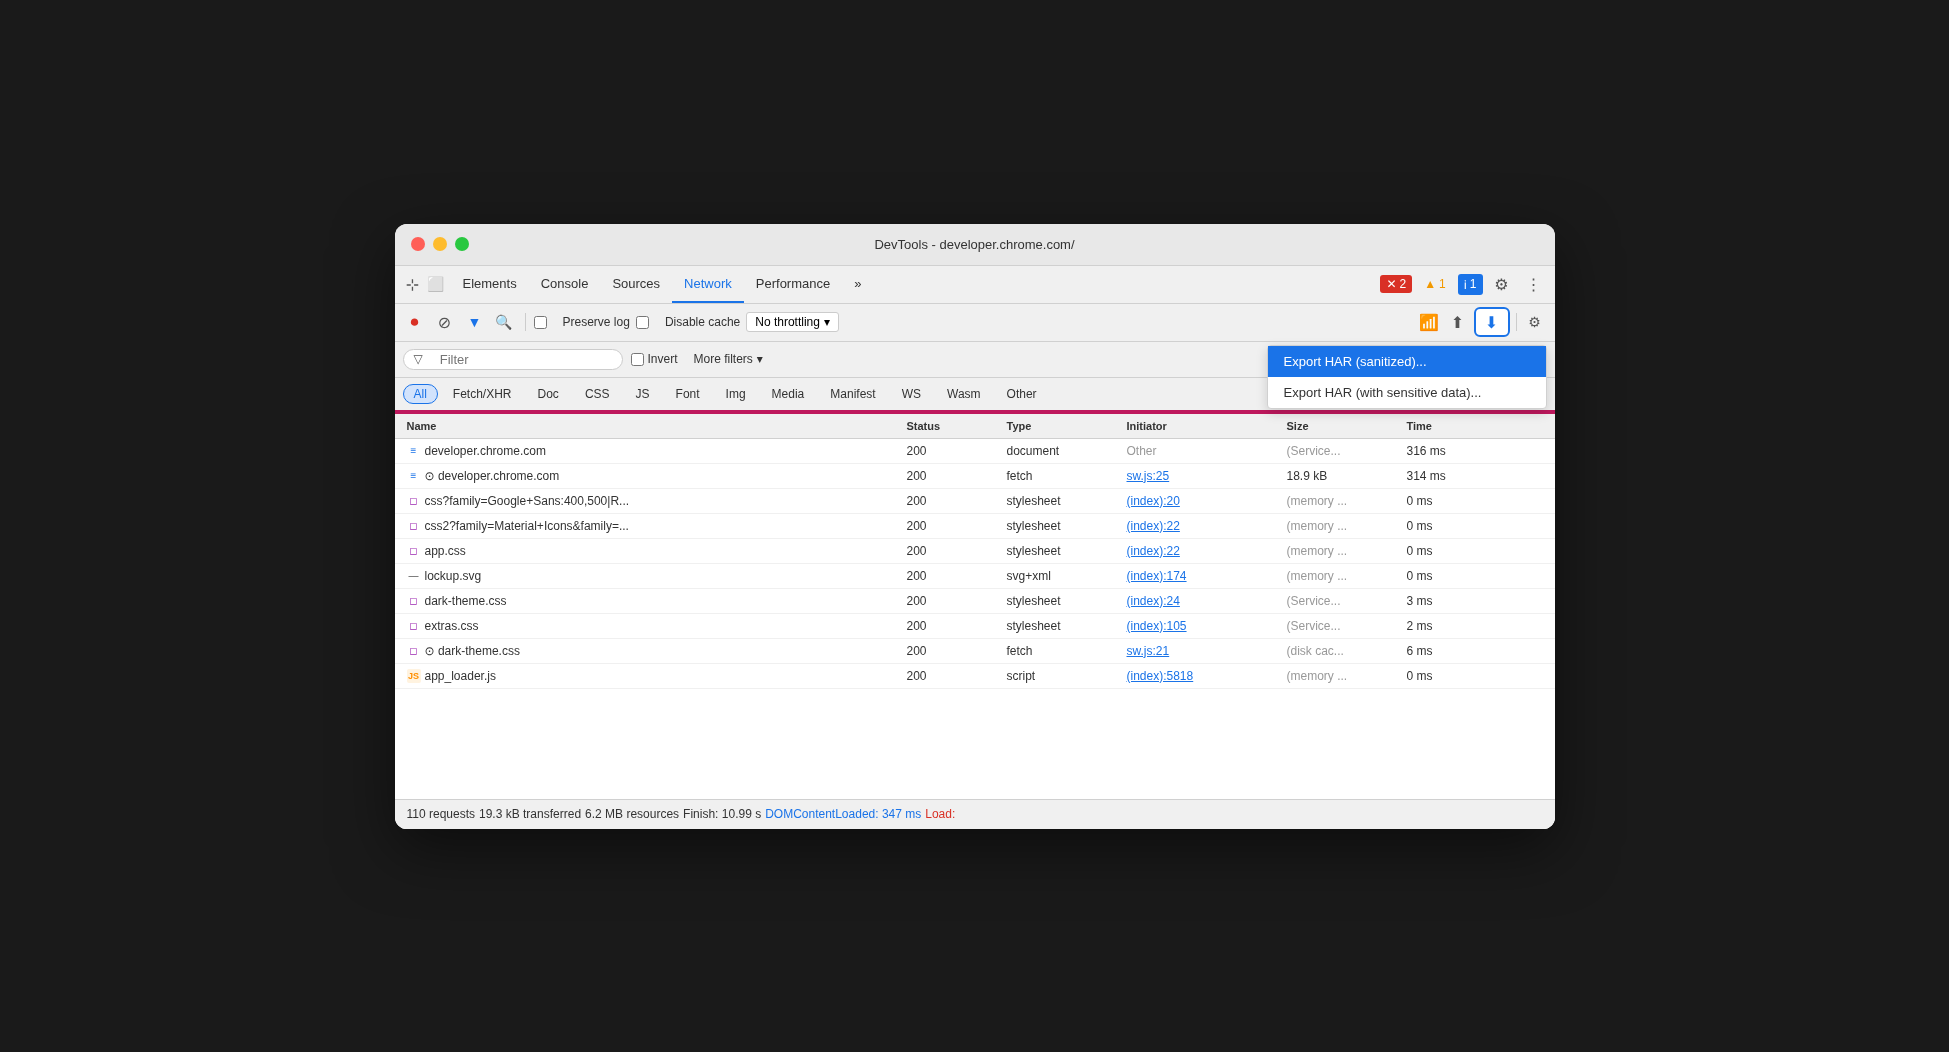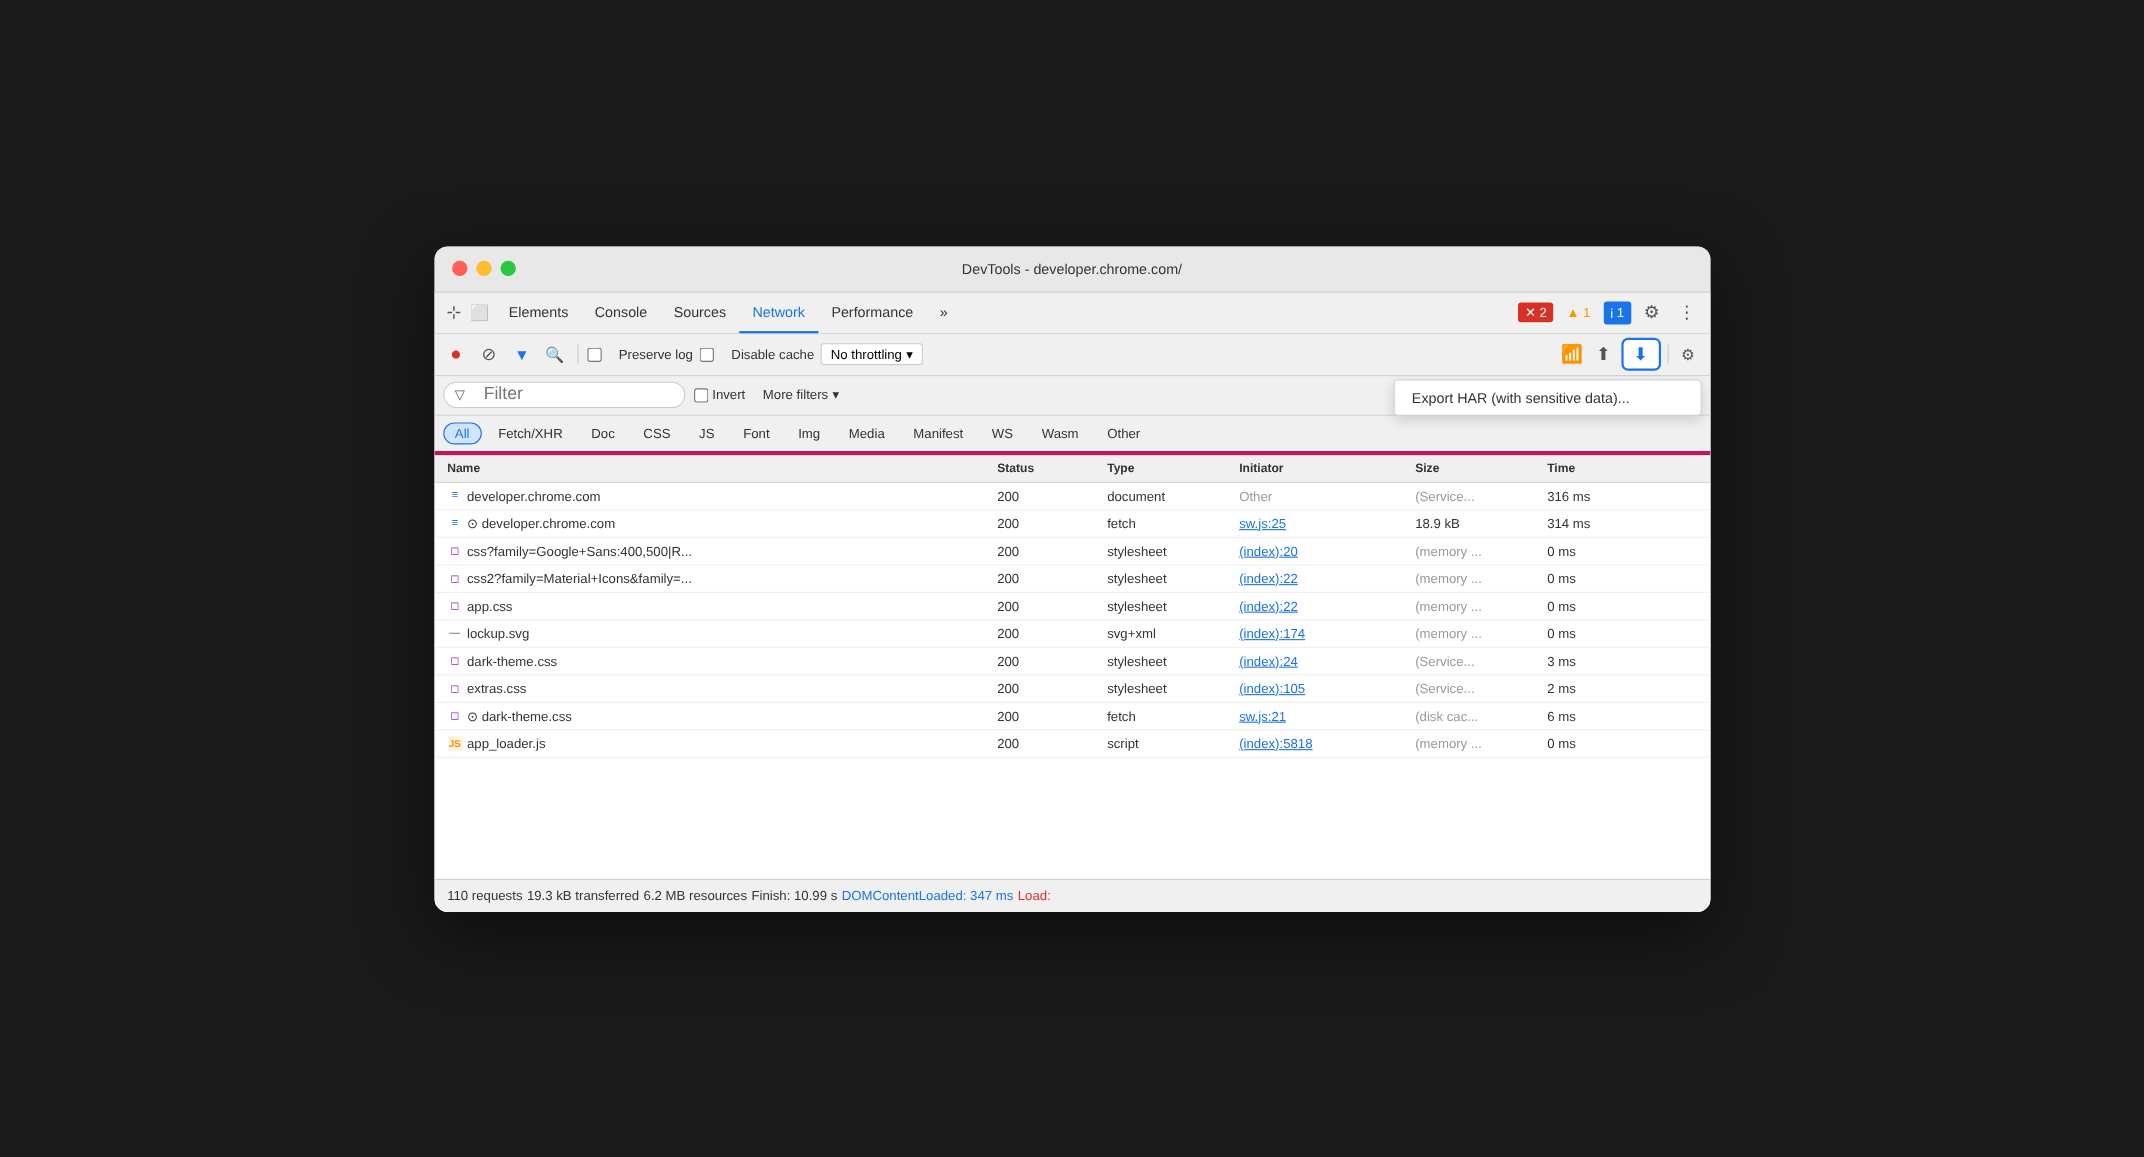--- a/index.html
+++ b/index.html
@@ -191,21 +191,21 @@
       background: white;
       border: 1px solid #ccc;
       border-radius: 14px;
       padding: 2px 10px;
       min-width: 220px;
     }
     .filter-input span { font-size: 12px; color: #555; }
     .filter-input input {
       border: none;
       outline: none;
-      font-size: 16px;
+      font-size: 13px;
       width: 150px;
       background: transparent;
       padding-left: 11px;
     }
     .type-filters {
       display: flex;
       align-items: center;
       background: #f0f0f0;
       border-bottom: 4px solid #be185d;
       padding: 4px 8px;
@@ -403,20 +403,21 @@
       </div>
 
       <div class="toolbar-right">
         <div class="toolbar-btn" style="font-size:16px;">📶</div>
         <div class="toolbar-btn" style="font-size:16px;">⬆</div>
         <div class="download-btn">⬇</div>
         <div class="separator"></div>
         <div class="toolbar-btn" style="font-size:14px;">⚙</div>
 
         <div class="dropdown-menu">
+          <div class="dropdown-item highlighted">Export HAR (sanitized)...</div>
           <div class="dropdown-item">Export HAR (with sensitive data)...</div>
         </div>
       </div>
     </div>
 
     <div class="filter-bar">
       <div class="filter-input">
         <span style="color:#555;">▽</span>
         <input type="text" placeholder="Filter" style="">
       </div>

